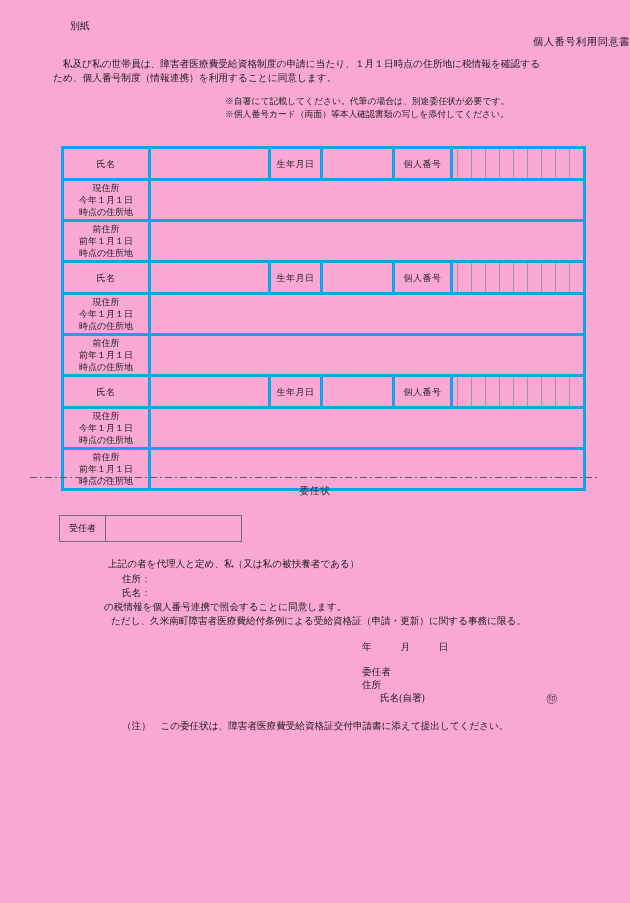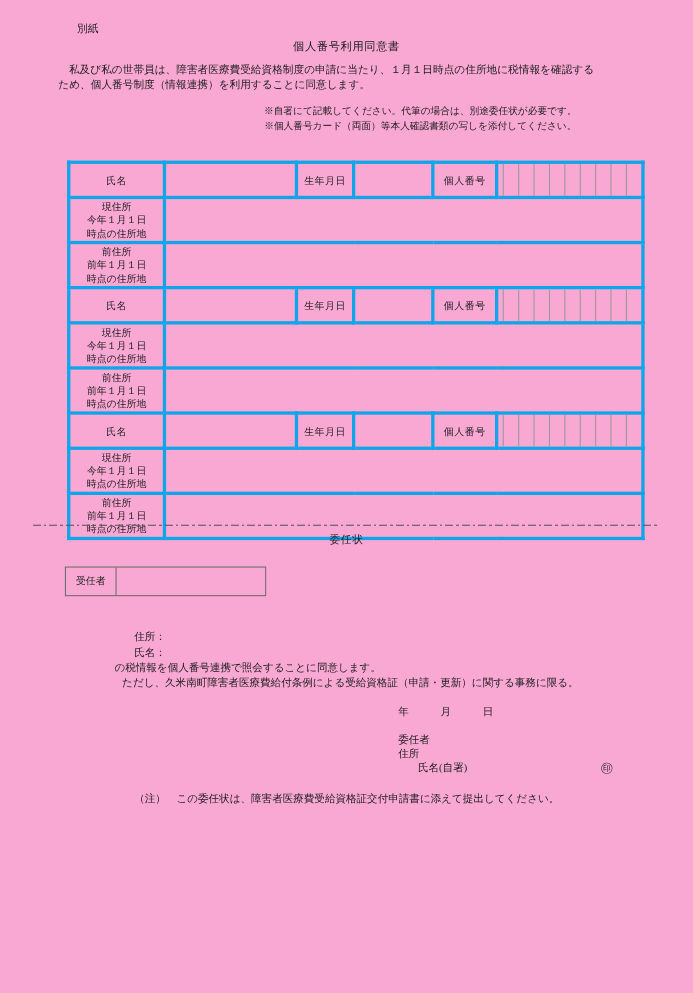--- a/index.html
+++ b/index.html
@@ -7,26 +7,26 @@
     width:630px;height:903px;
     background:#fcfcfd;
     font-family:"Liberation Serif","DejaVu Serif",serif;
     color:#1b1b1b;
     -webkit-font-smoothing:antialiased;
   }
   .page{position:relative;width:630px;height:903px;overflow:hidden;background:#f9a8d4;}
   .abs{position:absolute;white-space:nowrap;}
 
   .doc-tag{left:70px;top:20px;font-size:9.8px;}
-  .doc-title{left:0;right:0;top:35px;text-align:center;font-size:10.2px;letter-spacing:0.6px;}
+  .doc-title{left:0;right:0;top:35px;text-align:right;font-size:10.2px;letter-spacing:0.6px;}
 
   .intro{left:53px;top:57px;width:534px;font-size:9.7px;line-height:14px;}
   .intro div{white-space:nowrap;}
 
-  .notes{left:240px;top:95px;font-size:8.8px;line-height:13px;text-align:center;}
+  .notes{left:225px;top:95px;font-size:8.8px;line-height:13px;}
   .notes div{white-space:nowrap;}
 
   
   .consent-table-wrap{left:61px;top:146px;}
   table.consent{border-collapse:collapse;table-layout:fixed;width:522px;}
   table.consent td{
     border:3px solid #0ea5e9;
     padding:0;margin:0;
     text-align:center;vertical-align:middle;
     font-size:9px;line-height:12px;
@@ -227,20 +227,21 @@
 
   <div class="abs cut-line"></div>
 
   <div class="abs poa-heading">委任状</div>
 
   <div class="abs agent-box">
     <div class="agent-lbl">受任者</div>
     <div class="agent-blank"></div>
   </div>
 
+  <div class="abs poa-line l1">上記の者を代理人と定め、私（又は私の被扶養者である）</div>
   <div class="abs poa-line l-addr">住所：</div>
   <div class="abs poa-line l-name">氏名：</div>
   <div class="abs poa-line l3">ただし、久米南町障害者医療費給付条例による受給資格証（申請・更新）に関する事務に限る。</div>
   <div class="abs poa-line l2">の税情報を個人番号連携で照会することに同意します。</div>
 
   <div class="abs date-line">年　　　月　　　日</div>
   <div class="abs delegator">委任者</div>
   <div class="abs delegator-addr">住所</div>
   <div class="abs delegator-name">氏名(自署)</div>
   <div class="abs seal">㊞</div>

